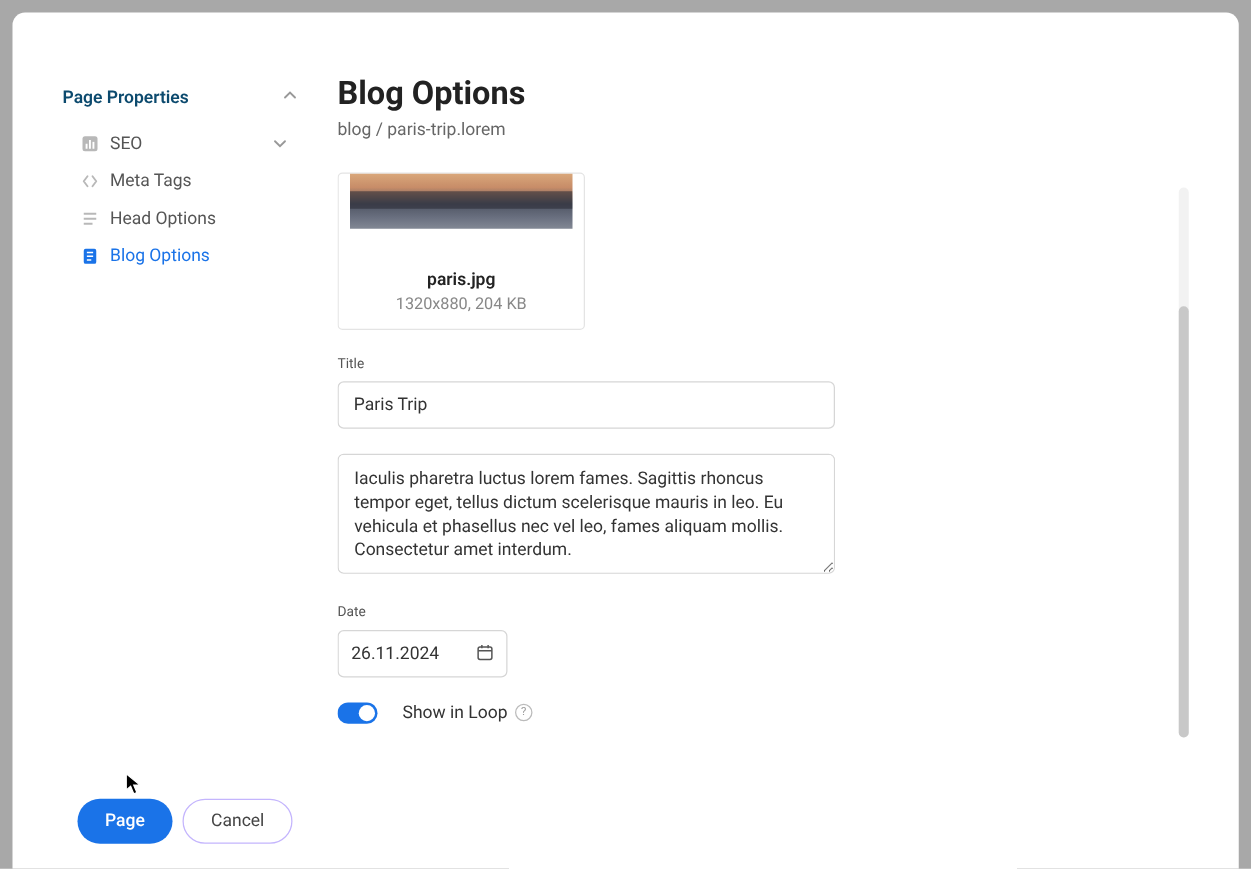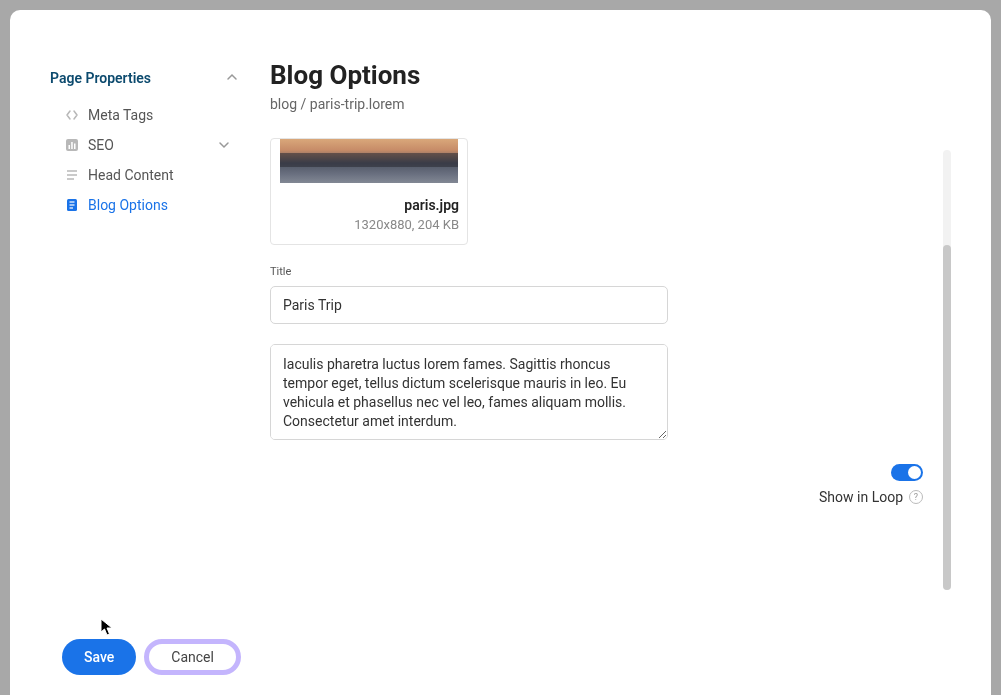--- a/index.html
+++ b/index.html
@@ -108,22 +108,23 @@
       position: relative;
       overflow: hidden;
     }
     .image-preview::before {
       content: '';
       position: absolute;
       left: 0; right: 0; top: 14px; height: 14px;
       background: rgba(40,40,50,0.55);
     }
     .image-card-text {
-      text-align: right;
+      text-align: center;
       padding: 14px 8px 12px 8px;
+      margin-top: 19px;
     }
     .image-filename {
       font-weight: 600;
       font-size: 14px;
       color: #222;
       margin-bottom: 4px;
     }
     .image-meta {
       font-size: 13px;
       color: #888;
@@ -161,21 +162,21 @@
       width: 136px;
       height: 38px;
       border: 1px solid #d6d6d6;
       border-radius: 5px;
       display: flex;
       align-items: center;
       padding: 0 10px;
       gap: 8px;
     }
     .date-text { font-size: 14px; color: #333; flex: 1; }
-    .toggle-row { display: flex; align-items: flex-end; gap: 8px; margin-top: 14px; flex-direction: column; }
+    .toggle-row { display: flex; align-items: flex-start; gap: 20px; margin-top: 14px; }
     .toggle {
       width: 32px; height: 17px;
       background: #1a73e8;
       border-radius: 9px;
       position: relative;
       cursor: pointer;
     }
     .toggle-knob {
       width: 13px; height: 13px;
       background: #fff;
@@ -202,21 +203,21 @@
     .btn {
       height: 36px;
       padding: 0 22px;
       border-radius: 18px;
       font-size: 14px;
       font-family: inherit;
       cursor: pointer;
       border: none;
     }
     .btn-primary { background: #1a73e8; color: #fff; font-weight: 500; }
-    .btn-secondary { background: #fff; color: #444; border: 5px solid #c4b5fd; }
+    .btn-secondary { background: #fff; color: #444; border: 1px solid #c4b5fd; }
     .cursor {
       position: absolute;
       left: 100px;
       top: 618px;
       pointer-events: none;
       z-index: 100;
     }
   </style>
 </head>
 <body>
@@ -225,29 +226,20 @@
   <div class="content">
 
     <div class="sidebar">
       <div class="sidebar-header">
         <span>Page Properties</span>
         <span class="icon">
           <svg width="12" height="12" viewBox="0 0 12 12">
               <path d="M2 8 L6 4 L10 8" stroke="#999" stroke-width="1.5" fill="none" stroke-linecap="round"></path>
             </svg>
         </span>
-      </div>
-
-      <div class="sidebar-item">
-        <span class="icon">
-          <svg width="14" height="14" viewBox="0 0 14 14">
-              <path d="M5 3 L2 7 L5 11 M9 3 L12 7 L9 11" stroke="#b8b8b8" stroke-width="1.5" fill="none" stroke-linecap="round" stroke-linejoin="round"></path>
-            </svg>
-        </span>
-        <span>Meta Tags</span>
       </div>
 
       <div class="sidebar-item">
         <span class="icon">
           <svg width="14" height="14" viewBox="0 0 14 14">
               <rect x="1" y="1" width="12" height="12" rx="2" fill="#b8b8b8"></rect>
               <rect x="3.5" y="7" width="1.5" height="4" fill="#fff"></rect>
               <rect x="6.2" y="4" width="1.5" height="7" fill="#fff"></rect>
               <rect x="9" y="5.5" width="1.5" height="5.5" fill="#fff"></rect>
             </svg>
@@ -256,26 +248,35 @@
         <span class="icon sidebar-item-expand">
           <svg width="12" height="12" viewBox="0 0 12 12">
               <path d="M2 4 L6 8 L10 4" stroke="#999" stroke-width="1.5" fill="none" stroke-linecap="round"></path>
             </svg>
         </span>
       </div>
 
       <div class="sidebar-item">
         <span class="icon">
           <svg width="14" height="14" viewBox="0 0 14 14">
+              <path d="M5 3 L2 7 L5 11 M9 3 L12 7 L9 11" stroke="#b8b8b8" stroke-width="1.5" fill="none" stroke-linecap="round" stroke-linejoin="round"></path>
+            </svg>
+        </span>
+        <span>Meta Tags</span>
+      </div>
+
+      <div class="sidebar-item">
+        <span class="icon">
+          <svg width="14" height="14" viewBox="0 0 14 14">
               <line x1="2" y1="3" x2="12" y2="3" stroke="#b8b8b8" stroke-width="1.5"></line>
               <line x1="2" y1="7" x2="12" y2="7" stroke="#b8b8b8" stroke-width="1.5"></line>
               <line x1="2" y1="11" x2="9" y2="11" stroke="#b8b8b8" stroke-width="1.5"></line>
             </svg>
         </span>
-        <span>Head Content</span>
+        <span>Head Options</span>
       </div>
 
       <div class="sidebar-item active">
         <span class="icon">
           <svg width="14" height="14" viewBox="0 0 14 14">
               <rect x="2" y="1" width="10" height="12" rx="1.5" fill="#1a73e8"></rect>
               <line x1="4.5" y1="4" x2="9.5" y2="4" stroke="#fff" stroke-width="1.2"></line>
               <line x1="4.5" y1="7" x2="9.5" y2="7" stroke="#fff" stroke-width="1.2"></line>
               <line x1="4.5" y1="10" x2="8" y2="10" stroke="#fff" stroke-width="1.2"></line>
             </svg>
@@ -299,20 +300,34 @@
 
         <div class="field">
           <label class="field-label">Title</label>
           <input class="text-input" type="text" value="Paris Trip" style="">
         </div>
 
         <div class="field">
           <textarea class="textarea" style="">Iaculis pharetra luctus lorem fames. Sagittis rhoncus tempor eget, tellus dictum scelerisque mauris in leo. Eu vehicula et phasellus nec vel leo, fames aliquam mollis. Consectetur amet interdum.</textarea>
         </div>
 
+        <div class="field">
+          <label class="field-label">Date</label>
+          <div class="date-input-wrap">
+            <span class="date-text">26.11.2024</span>
+            <span>
+              <svg width="14" height="14" viewBox="0 0 14 14">
+                  <rect x="1.5" y="2.5" width="11" height="10" rx="1.5" fill="none" stroke="#555" stroke-width="1.2"></rect>
+                  <line x1="1.5" y1="5.5" x2="12.5" y2="5.5" stroke="#555" stroke-width="1.2"></line>
+                  <line x1="4.5" y1="1" x2="4.5" y2="3.5" stroke="#555" stroke-width="1.2"></line>
+                  <line x1="9.5" y1="1" x2="9.5" y2="3.5" stroke="#555" stroke-width="1.2"></line>
+                </svg>
+            </span>
+          </div>
+        </div>
 
         <div class="toggle-row">
           <div class="toggle">
             <div class="toggle-knob"></div>
           </div>
           <div class="toggle-label">
             <span>Show in Loop</span>
             <span class="help-icon">?</span>
           </div>
         </div>
@@ -320,20 +335,20 @@
       </div>
 
       <div class="scrollbar-track">
         <div class="scrollbar-thumb"></div>
       </div>
     </div>
 
   </div>
 
   <div class="footer">
-    <button class="btn btn-primary">Save</button>
+    <button class="btn btn-primary">Page</button>
     <button class="btn btn-secondary">Cancel</button>
   </div>
 </div>
 
 <svg class="cursor" width="18" height="18" viewBox="0 0 18 18">
   <path d="M1 1 L1 14 L4.5 11 L7 17 L9.5 16 L7 10 L12 10 Z" fill="#000" stroke="#fff" stroke-width="1"></path>
 </svg>
 
 </body></html>

